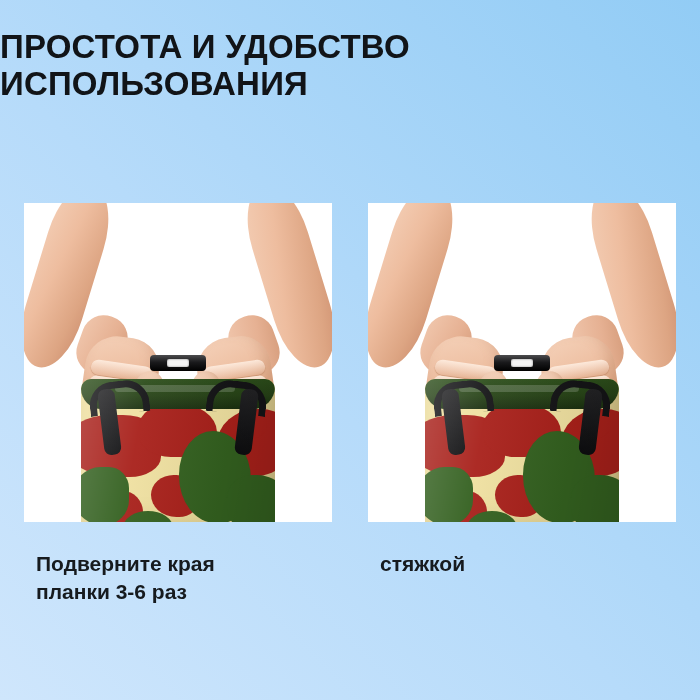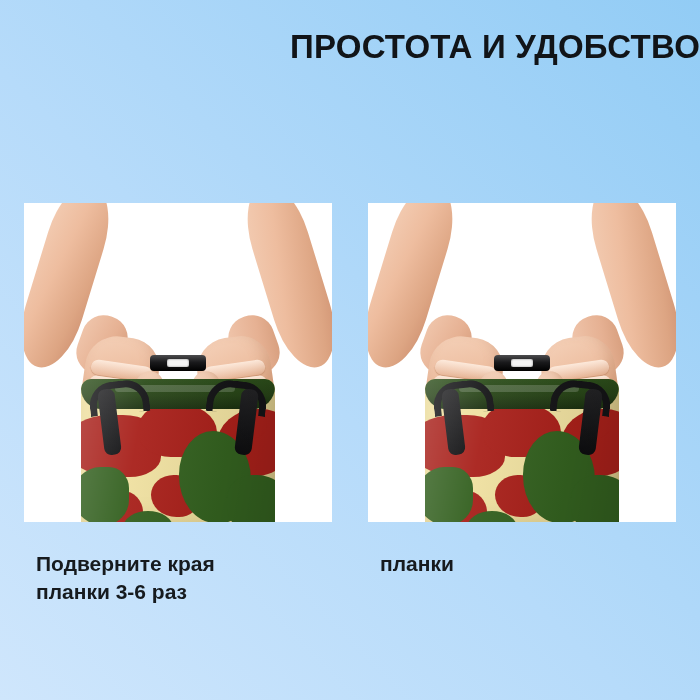--- a/index.html
+++ b/index.html
@@ -20,21 +20,21 @@
     background: linear-gradient(to top right, #cfe6fc 0%, #b6dbfa 45%, #92ccf5 100%);
     overflow: hidden;
   }
 
   
   .title-block {
     position: absolute;
     top: 28px;
     left: 0;
     width: 700px;
-    text-align: right;
+    text-align: left;
     line-height: 1.13;
     color: #111418;
     font-size: 33px;
     font-weight: bold;
     letter-spacing: 0.2px;
   }
   .title-line { display: block; white-space: nowrap; }
 
   
   .panels {
@@ -236,20 +236,21 @@
   }
   .caption-line { display: block; white-space: nowrap; }
 </style>
 </head>
 <body>
 
 <div id="infographic">
 
   <div class="title-block">
     <span class="title-line">ПРОСТОТА И УДОБСТВО</span>
+    <span class="title-line">ИСПОЛЬЗОВАНИЯ</span>
   </div>
 
   <div class="panels">
 
     <div class="panel">
       <div class="scene">
         <div class="arm left"></div>
         <div class="arm right"></div>
         <div class="wrist left"></div>
         <div class="wrist right"></div>
@@ -341,17 +342,17 @@
       </div>
     </div>
   </div>
 
   <div class="captions">
     <div class="caption">
       <span class="caption-line">Подверните края</span>
       <span class="caption-line">планки 3-6 раз</span>
     </div>
     <div class="caption">
-      <span class="caption-line">планки</span>
+      <span class="caption-line">стяжкой</span>
     </div>
   </div>
 
 </div>
 
 </body></html>

